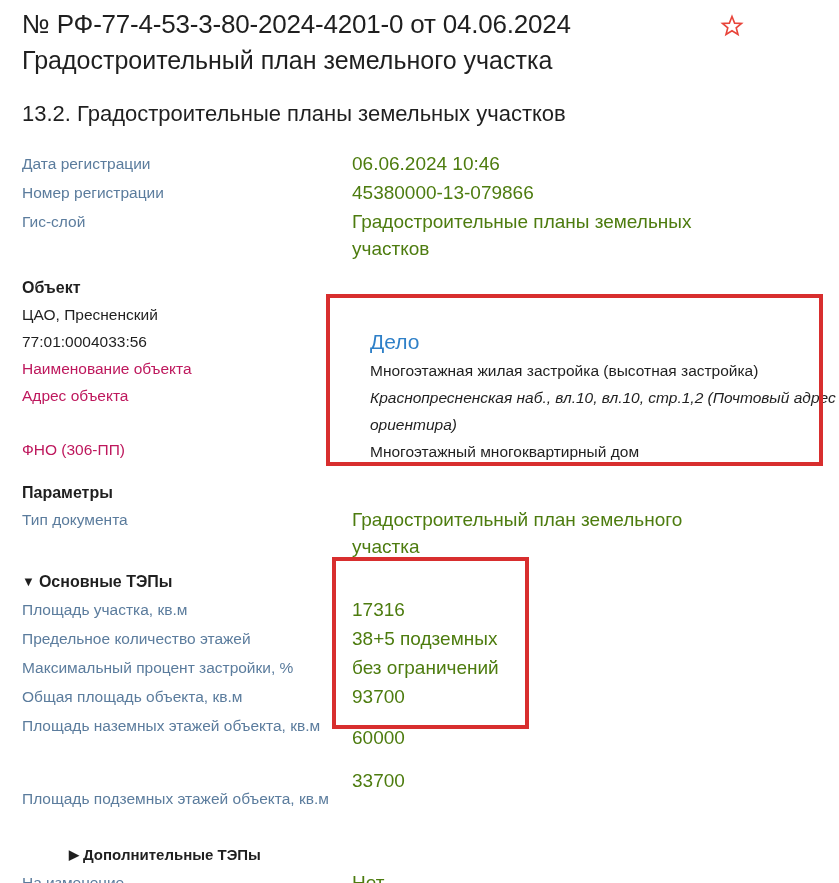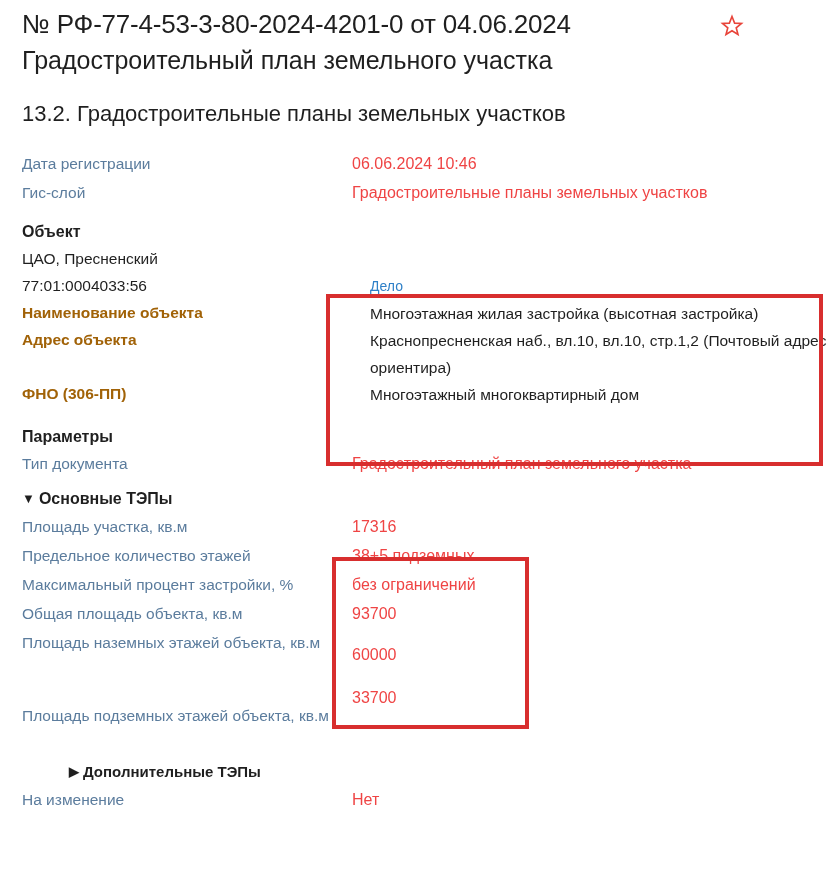--- a/index.html
+++ b/index.html
@@ -72,22 +72,22 @@
     margin-bottom: 2px;
   }
   .row-label {
     width: 330px;
     flex: 0 0 330px;
     font-size: 15.5px;
     color: #5b7c9d;
     line-height: 27px;
   }
   .row-value {
-    font-size: 16px;
-    color: #ef4444;
+    font-size: 19px;
+    color: #4d7c0f;
     line-height: 27px;
   }
   .section-title {
     font-size: 16px;
     font-weight: bold;
     color: #1f1f1f;
     line-height: 27px;
   }
   .gap-sm { height: 10px; }
   .gap-xs { height: 6px; }
@@ -107,21 +107,21 @@
   }
   #hl-teps {
     left: 332px;
     top: 557px;
     width: 197px;
     height: 172px;
   }
 
   .link-text {
     color: #2f80c8;
-    font-size: 14px;
+    font-size: 21px;
     line-height: 27px;
     cursor: pointer;
     text-decoration: none;
   }
 
   .object-block {
     position: relative;
   }
   
   .obj-right {
@@ -132,26 +132,27 @@
   }
   .obj-right div {
     font-size: 15.5px;
     color: #1f1f1f;
     line-height: 27px;
   }
   .obj-left div {
     font-size: 15.5px;
     line-height: 27px;
   }
-  .label-blue { color: #a16207; font-weight: bold; }
+  .label-blue { color: #be185d; }
   .text-dark { color: #1f1f1f; }
 
   .wrap-val {
     width: 470px;
     line-height: 27px;
+    font-style: italic;
   }
 
   .expander {
     display: inline-block;
     font-size: 13px;
     margin-right: 4px;
     color: #1f1f1f;
     vertical-align: 1px;
   }
   .collapse-head {
@@ -184,20 +185,24 @@
       <svg width="24" height="24" viewBox="0 0 24 24">
         <polygon points="12,2.5 14.6,9.1 21.5,9.4 16.2,13.8 18,20.5 12,16.7 6,20.5 7.8,13.8 2.5,9.4 9.4,9.1" fill="none" stroke="#e8443a" stroke-width="1.6"></polygon>
       </svg>
     </div>
   </div>
 
   <div class="fields">
     <div class="row">
       <div class="row-label">Дата регистрации</div>
       <div class="row-value">06.06.2024 10:46</div>
+    </div>
+    <div class="row">
+      <div class="row-label">Номер регистрации</div>
+      <div class="row-value">45380000-13-079866</div>
     </div>
     <div class="row">
       <div class="row-label">Гис-слой</div>
       <div class="row-value">Градостроительные планы земельных участков</div>
     </div>
   </div>
 
   <div class="gap-sm"></div>
 
   <div class="section-title">Объект</div>

